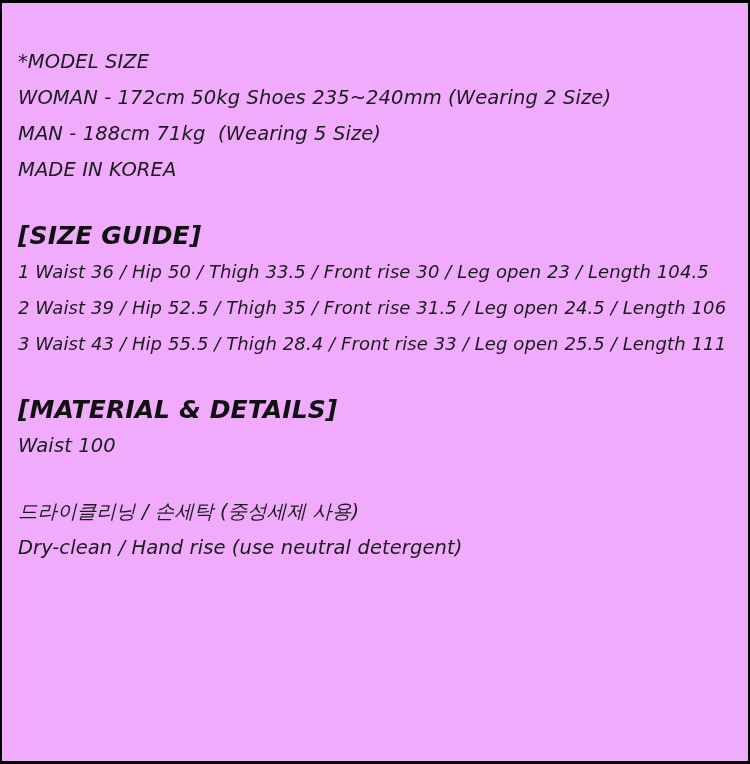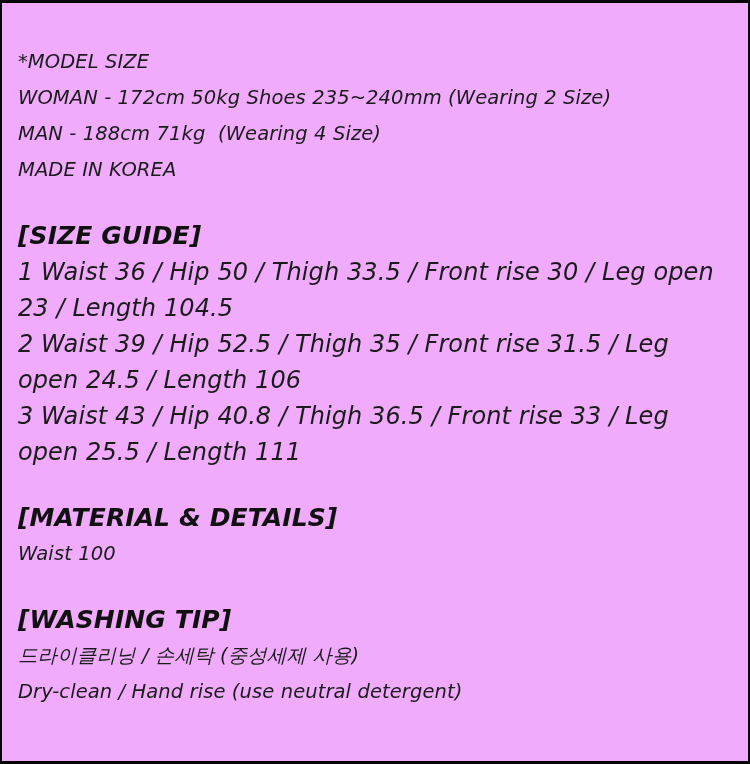--- a/index.html
+++ b/index.html
@@ -54,61 +54,60 @@
     line-height: 36px;
     font-weight: 700;
     color: #111111;
     letter-spacing: 0.1px;
   }
   .block {
     margin: 0;
   }
   .gap-md { height: 30px; }
   .wrap-line {
-    font-size: 24px;
+    font-size: 18px;
     line-height: 36px;
     color: #1b1b1b;
     letter-spacing: 0.1px;
     max-width: 714px;
   }
 </style>
 </head>
 <body>
 
 <div class="page">
 
   <div class="edge-top"></div>
   <div class="edge-left"></div>
   <div class="edge-right"></div>
   <div class="edge-bottom"></div>
 
   <div class="block">
     <div class="line">*MODEL SIZE</div>
     <div class="line">WOMAN - 172cm 50kg Shoes 235~240mm (Wearing 2 Size)</div>
-    <div class="line">MAN - 188cm 71kg  (Wearing 4 Size)</div>
+    <div class="line">MAN - 188cm 71kg  (Wearing 5 Size)</div>
     <div class="line">MADE IN KOREA</div>
   </div>
 
   <div class="gap-md"></div>
 
   <div class="block">
     <div class="heading">[SIZE GUIDE]</div>
     <div class="wrap-line">1 Waist 36 / Hip 50 / Thigh 33.5 / Front rise 30 / Leg open 23 / Length 104.5</div>
     <div class="wrap-line">2 Waist 39 / Hip 52.5 / Thigh 35 / Front rise 31.5 / Leg open 24.5 / Length 106</div>
-    <div class="wrap-line">3 Waist 43 / Hip 40.8 / Thigh 36.5 / Front rise 33 / Leg open 25.5 / Length 111</div>
+    <div class="wrap-line">3 Waist 43 / Hip 55.5 / Thigh 28.4 / Front rise 33 / Leg open 25.5 / Length 111</div>
   </div>
 
   <div class="gap-md"></div>
 
   <div class="block">
     <div class="heading">[MATERIAL &amp; DETAILS]</div>
     <div class="line">Waist 100</div>
   </div>
 
   <div class="gap-md"></div>
 
   <div class="block">
-    <div class="heading">[WASHING TIP]</div>
     <div class="line">드라이클리닝 / 손세탁 (중성세제 사용)</div>
     <div class="line">Dry-clean / Hand rise (use neutral detergent)</div>
   </div>
 
 </div>
 
 </body></html>

